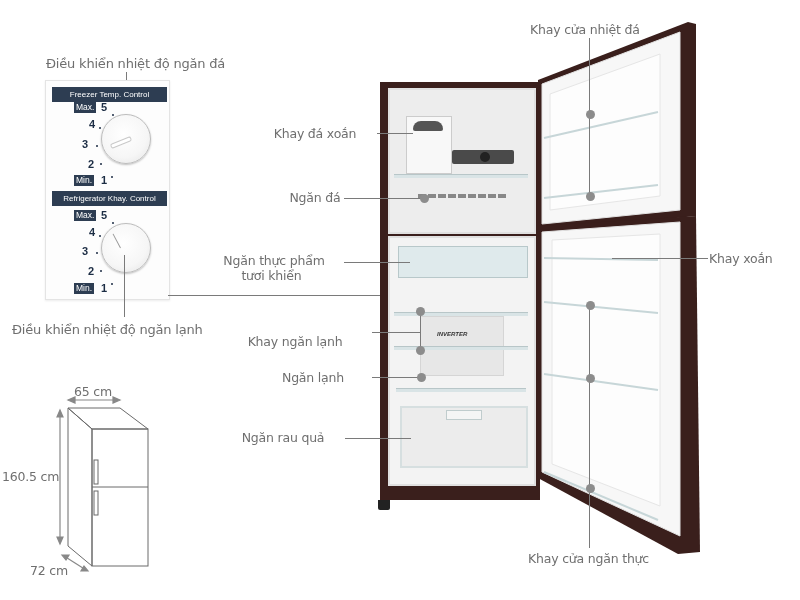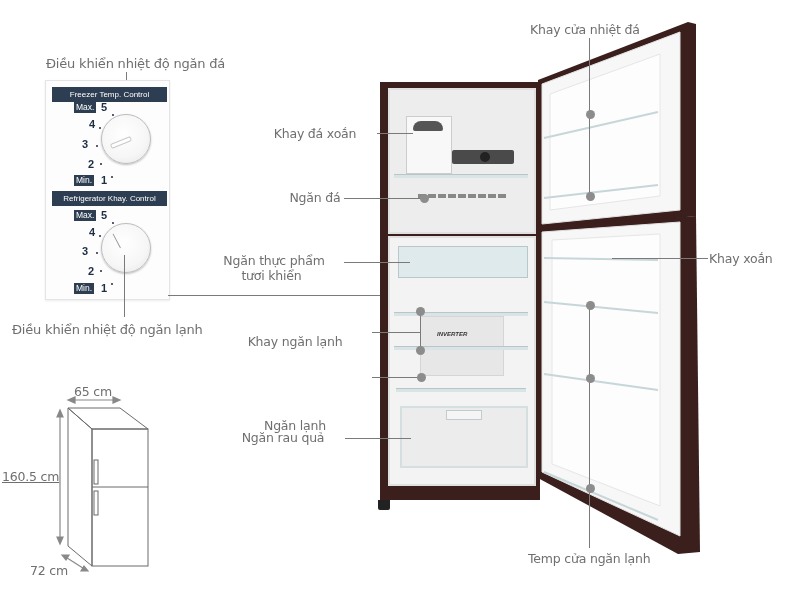--- a/index.html
+++ b/index.html
@@ -81,21 +81,21 @@
       <polygon points="120,30 113,27 113,33"></polygon>
     <line x1="60" y1="42" x2="60" y2="172"></line>
     <polygon points="60,40 57,47 63,47"></polygon>
       <polygon points="60,174 57,167 63,167"></polygon>
     <line x1="64" y1="186" x2="86" y2="200"></line>
     <polygon points="62,185 69,185 66,190"></polygon>
       <polygon points="88,201 81,201 84,196"></polygon>
   </g>
 </svg>
 <div class="lbl" style="left:74px;top:384px;text-align:center;">65 cm</div>
-<div class="lbl" style="left:2px;top:469px;text-decoration:underline;">160.5 cm</div>
+<div class="lbl" style="left:2px;top:469px;">160.5 cm</div>
 <div class="lbl" style="left:30px;top:563px;">72 cm</div>
 
 <div class="fridge">
 
   <div class="compart" style="left:8px;top:6px;width:144px;height:142px;background:#ededed;">
     <div style="position:absolute;left:16px;top:26px;width:44px;height:56px;background:#f8f8f8;border:1px solid #ccc;">
       <div style="position:absolute;left:6px;top:4px;width:30px;height:10px;background:#555;border-radius:8px 8px 2px 2px;"></div>
     </div>
     <div style="position:absolute;left:62px;top:60px;width:62px;height:14px;background:#4a4a4a;border-radius:2px;"></div>
     <div style="position:absolute;left:90px;top:62px;width:10px;height:10px;border-radius:50%;background:#222;"></div>
@@ -148,32 +148,32 @@
 <div class="lbl r" style="left:214px;top:253px;width:120px;">Ngăn thực phẩm</div>
 <div class="lbl r" style="left:222px;top:268px;width:99px;">tươi khiển</div>
 <div class="line" style="left:344px;top:262px;width:66px;height:1px;"></div>
 
 <div class="lbl r" style="left:222px;top:325px;width:146px;margin-top:9px;">Khay ngăn lạnh</div>
 <div class="line" style="left:372px;top:332px;width:48px;height:1px;"></div>
 <div class="line" style="left:420px;top:311px;width:1px;height:40px;"></div>
 <div class="dot" style="left:420px;top:311px;"></div>
 <div class="dot" style="left:420px;top:350px;"></div>
 
-<div class="lbl r" style="left:222px;top:370px;width:146px;margin-top:48px;">Ngăn lạnh</div>
+<div class="lbl r" style="left:240px;top:370px;width:146px;">Ngăn lạnh</div>
 <div class="line" style="left:372px;top:377px;width:48px;height:1px;"></div>
 <div class="dot" style="left:421px;top:377px;"></div>
 
 <div class="lbl r" style="left:222px;top:430px;width:122px;">Ngăn rau quả</div>
 <div class="line" style="left:345px;top:438px;width:66px;height:1px;"></div>
 
 <div class="lbl" style="left:530px;top:22px;">Khay cửa nhiệt đá</div>
 <div class="line" style="left:589px;top:38px;width:1px;height:158px;"></div>
 <div class="dot" style="left:590px;top:114px;"></div>
 <div class="dot" style="left:590px;top:196px;"></div>
 
 <div class="lbl" style="left:709px;top:251px;">Khay xoắn</div>
 <div class="line" style="left:612px;top:258px;width:96px;height:1px;"></div>
 
 <div class="line" style="left:589px;top:304px;width:1px;height:244px;"></div>
 <div class="dot" style="left:590px;top:305px;"></div>
 <div class="dot" style="left:590px;top:378px;"></div>
 <div class="dot" style="left:590px;top:488px;"></div>
-<div class="lbl" style="left:528px;top:551px;">Temp cửa ngăn lạnh</div>
+<div class="lbl" style="left:528px;top:551px;">Khay cửa ngăn thực</div>
 
 </body></html>

